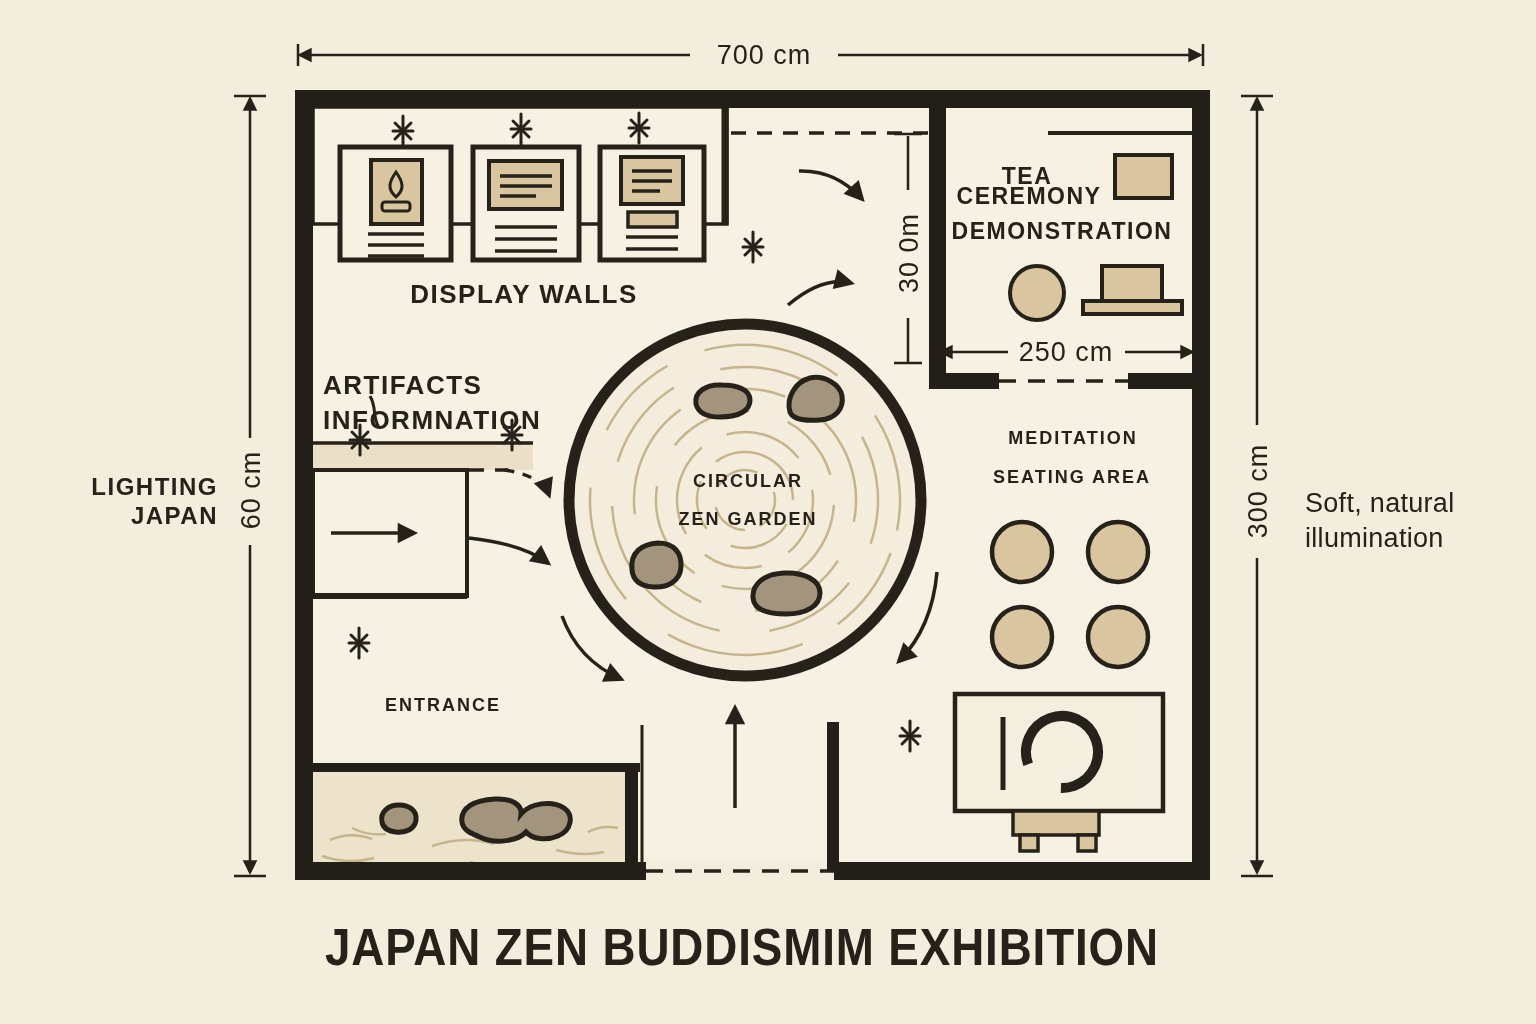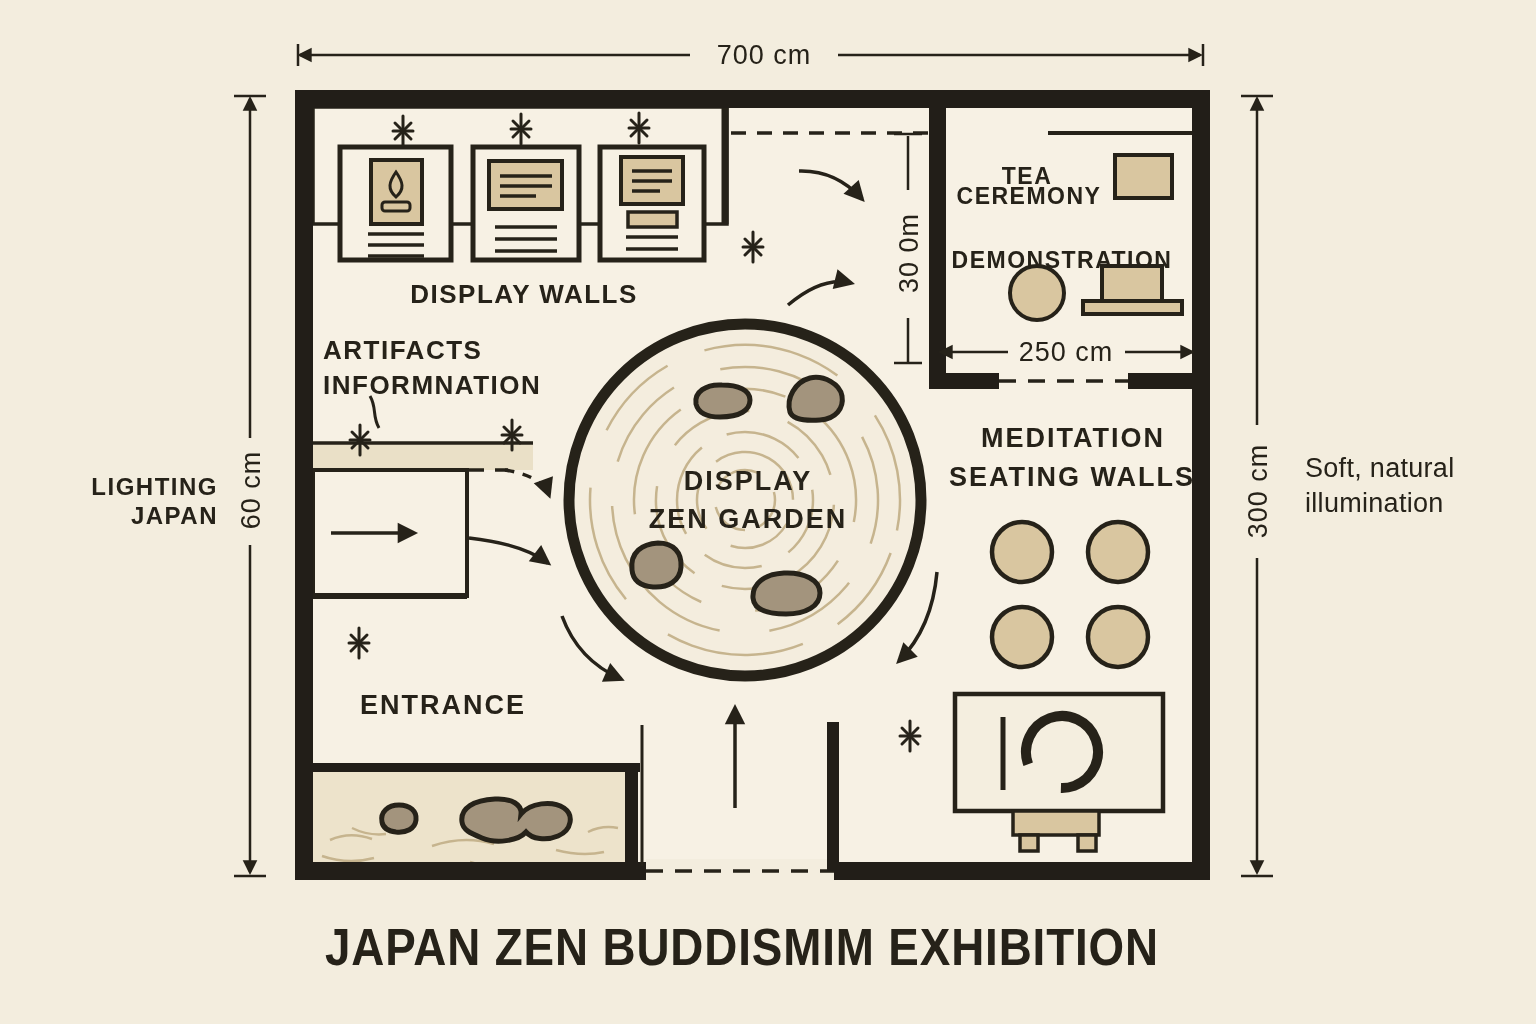--- a/index.html
+++ b/index.html
@@ -18,22 +18,22 @@
   svg{position:absolute;left:0;top:0;}
   .lbl{
     position:absolute;white-space:nowrap;color:var(--ink);
     font-weight:700;transform:translate(-50%,-50%);line-height:1;
   }
   .dim{font-weight:400;font-size:27px;letter-spacing:1px;}
   .v{transform:translate(-50%,-50%) rotate(-90deg);}
   .s23{font-size:23px;letter-spacing:1.5px;}
   .s24{font-size:24px;letter-spacing:1.5px;}
   .s26{font-size:26px;letter-spacing:1.5px;}
-  .s27{font-size:27px;letter-spacing:2px;}
-  .leftA{transform:translateY(-50%);}
+  .s27{font-size:18px;letter-spacing:2px;}
+  .leftA{transform:translateY(-50%);margin-top:35px;}
   .rightA{transform:translateY(-50%);text-align:left;}
   .note{font-weight:400;font-size:27px;letter-spacing:0.3px;}
   .title{
     font-size:52px;font-weight:700;letter-spacing:1px;
     transform:translate(-50%,-50%) scale(0.88,1);
   }
 </style>
 </head>
 <body>
 
@@ -273,27 +273,27 @@
 <div class="lbl s26" style="left:524px;top:294px;">DISPLAY WALLS</div>
 
 <div class="lbl s26 leftA" style="left:323px;top:350px;transform:translateY(-50%);">ARTIFACTS</div>
 <div class="lbl s26 leftA" style="left:323px;top:385px;transform:translateY(-50%);">INFORMNATION</div>
 
 <div class="lbl s24 rightA" style="right:1318px;left:auto;top:487px;">LIGHTING</div>
 <div class="lbl s24 rightA" style="right:1318px;left:auto;top:516px;">JAPAN</div>
 
 <div class="lbl s23" style="left:1027px;top:176px;">TEA</div>
 <div class="lbl s23" style="left:1029px;top:196px;">CEREMONY</div>
-<div class="lbl s23" style="left:1062px;top:231px;margin-top:29px;">DEMONSTRATION</div>
-
-<div class="lbl s27" style="left:748px;top:481px;">DISPLAY</div>
+<div class="lbl s23" style="left:1062px;top:231px;">DEMONSTRATION</div>
+
+<div class="lbl s27" style="left:748px;top:481px;">CIRCULAR</div>
 <div class="lbl s27" style="left:748px;top:519px;">ZEN GARDEN</div>
 
 <div class="lbl s27" style="left:1073px;top:438px;">MEDITATION</div>
-<div class="lbl s27" style="left:1072px;top:477px;">SEATING WALLS</div>
+<div class="lbl s27" style="left:1072px;top:477px;">SEATING AREA</div>
 
 <div class="lbl s27" style="left:443px;top:705px;">ENTRANCE</div>
 
 <div class="lbl note leftA" style="left:1305px;top:468px;">Soft, natural</div>
 <div class="lbl note leftA" style="left:1305px;top:503px;">illumination</div>
 
 <div class="lbl title" style="left:742px;top:947px;">JAPAN ZEN BUDDISMIM EXHIBITION</div>
 
 </div>
 

